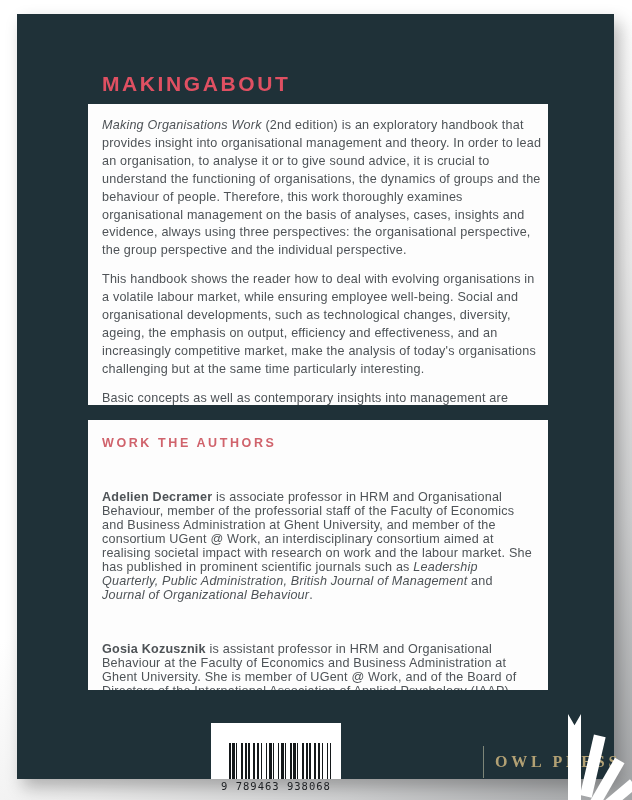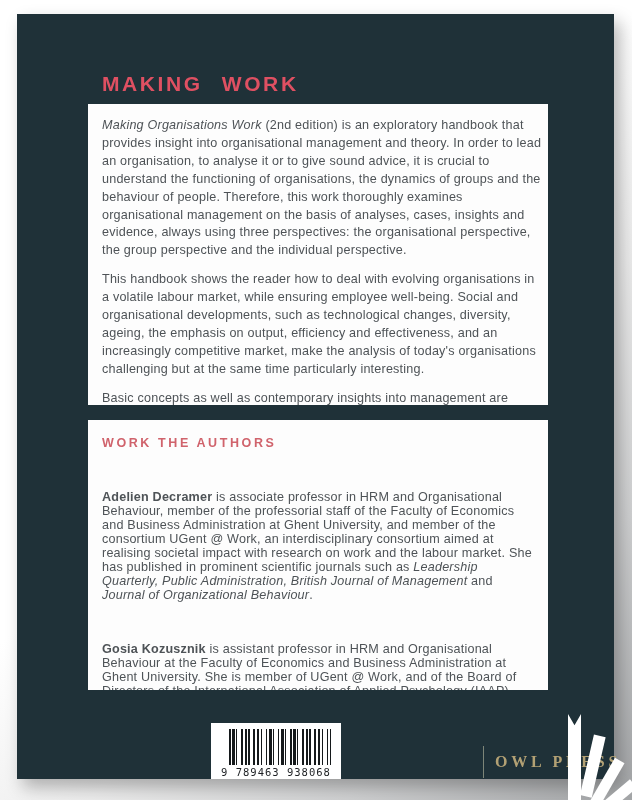--- a/index.html
+++ b/index.html
@@ -18,40 +18,40 @@
     position:relative;width:632px;height:800px;overflow:hidden;
     background:linear-gradient(135deg,#ffffff 45%,#ececec 62%,#cfd0d1 80%,#a3a5a7 100%);
   }
   .cover{
     position:absolute;left:17px;top:14px;width:597px;height:765px;
     background:var(--cover-bg,#1f3138);
     box-shadow:6px 8px 16px rgba(0,0,0,.28);
   }
   .title{
     position:absolute;left:85px;top:58px;
-    display:flex;gap:19px;align-items:baseline;
+    display:flex;gap:0;align-items:baseline;
     font-size:21px;font-weight:800;letter-spacing:2.6px;white-space:nowrap;
   }
   .title .red{color:var(--accent-red,#df5062);}
   .title .white{color:var(--title-offwhite,#eaece8);}
   .panel{
     position:absolute;left:71px;width:460px;background:var(--panel-bg,#fdfdfd);
     color:var(--body-text,#4e5357);overflow:hidden;
   }
   .panel.synopsis{top:90px;height:301px;padding:13px 6px 10px 14px;}
   .panel.about{top:406px;height:270px;padding:14px 14px 10px 14px;}
   .panel p{font-size:12.6px;line-height:17.9px;letter-spacing:.2px;margin-bottom:11px;}
   .panel.about p{line-height:14px;margin-bottom:9px;margin-top:40px;}
   .about-heading{
     color:var(--heading-red,#d0636c);font-size:12.5px;font-weight:700;
     letter-spacing:2.6px;margin:2px 0 10px 0;
   }
   .barcode-box{
     position:absolute;left:194px;top:709px;width:130px;height:56px;
-    background:#fff;padding:6px 10px 0 10px;
+    background:#fff;padding:20px 10px 0 10px;
   }
   .barcode-bars{
     height:36px;margin-left:8px;
     background:
       repeating-linear-gradient(90deg,
         #14181a 0 1.6px, #fff 1.6px 3.4px,
         #14181a 3.4px 6px, #fff 6px 7.2px,
         #14181a 7.2px 8.4px, #fff 8.4px 12.2px);
   }
   .barcode-digits{
@@ -82,21 +82,21 @@
   .book.b4{left:597px;top:764px;width:11px;height:43px;transform:rotate(50deg);transform-origin:bottom left;}
 </style>
 </head>
 <body>
 
 <div class="stage">
   <div class="cover">
 
     <div class="title">
       <span class="red">MAKING</span>
-      <span class="red">WORK</span>
+      <span class="red">ABOUT</span>
     </div>
 
     <div class="panel synopsis">
       <p><span style="font-style: italic;">Making Organisations Work</span><span> (2nd edition) is an exploratory handbook that provides insight into organisational management and theory. In order to lead an organisation, to analyse it or to give sound advice, it is crucial to understand the functioning of organisations, the dynamics of groups and the behaviour of people. Therefore, this work thoroughly examines organisational management on the basis of analyses, cases, insights and evidence, always using three perspectives: the organisational perspective, the group perspective and the individual perspective.</span></p>
       <p><span>This handbook shows the reader how to deal with evolving organisations in a volatile labour market, while ensuring employee well-being. Social and organisational developments, such as technological changes, diversity, ageing, the emphasis on output, efficiency and effectiveness, and an increasingly competitive market, make the analysis of today's organisations challenging but at the same time particularly interesting.</span></p>
       <p><span>Basic concepts as well as contemporary insights into management are addressed in this work. Through this versatile approach, the reader eventually learns to reflect independently upon organisational management and new developments within this ever-changing domain.</span></p>
     </div>
 
     <div class="panel about">
       <div class="about-heading">WORK THE AUTHORS</div>

